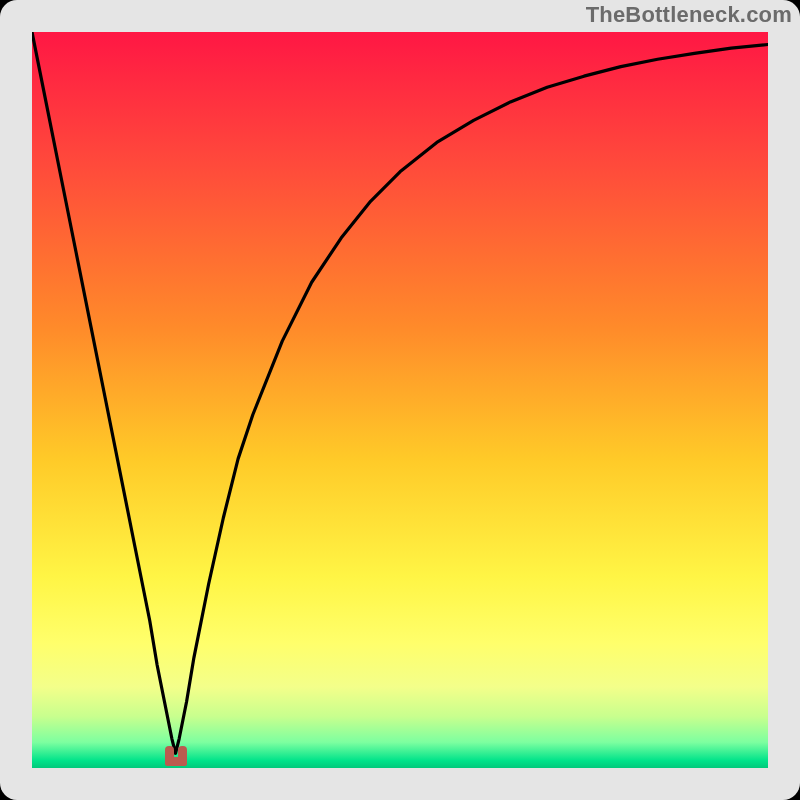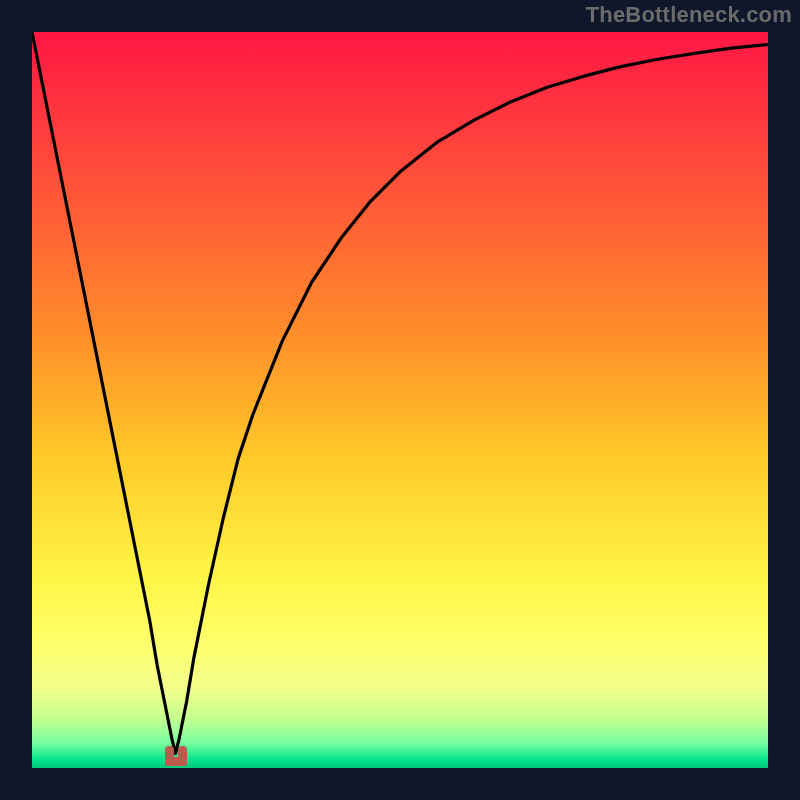--- a/index.html
+++ b/index.html
@@ -9,21 +9,22 @@
     height: 800px;
     background: #000;
     overflow: hidden;
   }
   .frame {
     position: absolute;
     left: 0;
     top: 0;
     width: 800px;
     height: 800px;
-    background: #0f172a;
+    background: #e5e5e5;
+    border-radius: 17px;
   }
   .plot {
     position: absolute;
     left: 32px;
     top: 32px;
     width: 736px;
     height: 736px;
     overflow: hidden;
   }
   .gradient {

